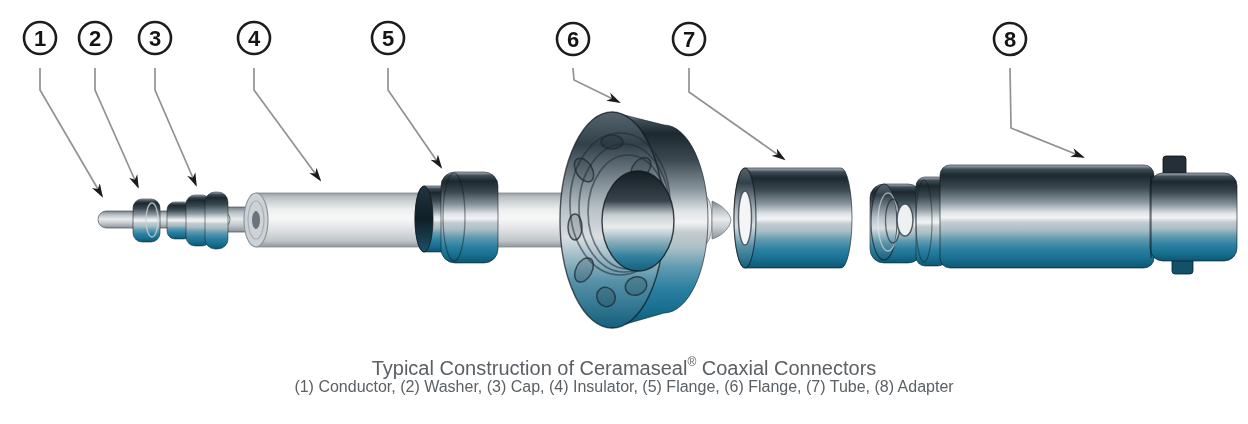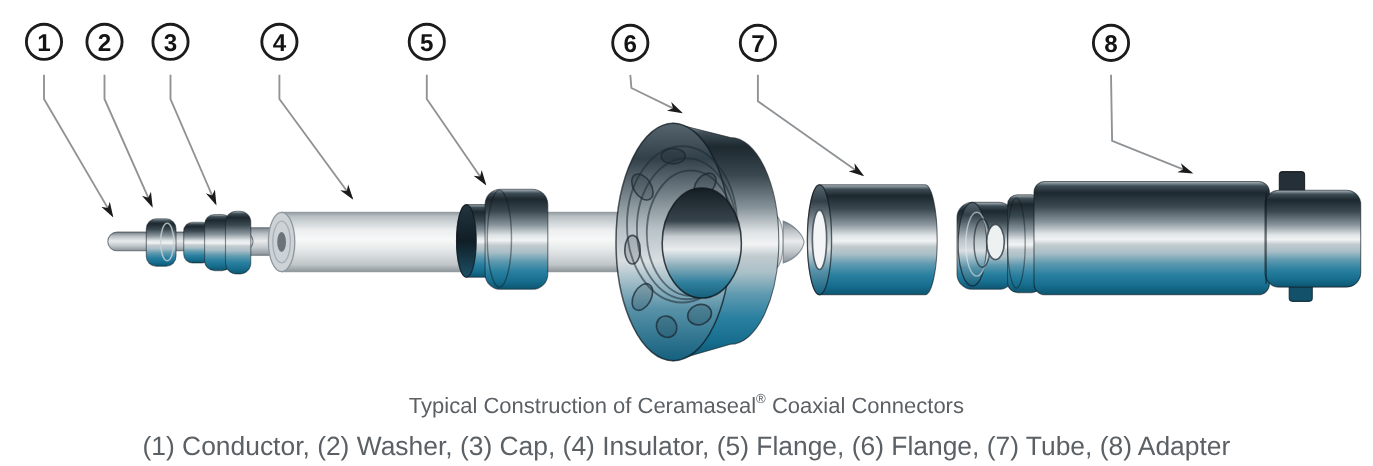--- a/index.html
+++ b/index.html
@@ -34,21 +34,21 @@
     right: 0;
     text-align: center;
     color: #5b6065;
     font-family: "Liberation Sans", sans-serif;
   }
   .caption-title { top: 351px; font-size: 20px; line-height: 22px; }
   .caption-title .reg {
     font-size: 12px;
     vertical-align: 9px;
   }
-  .caption-parts { top: 396px; font-size: 24px; line-height: 22px; }
+  .caption-parts { top: 376px; font-size: 16px; line-height: 22px; }
 </style>
 </head>
 <body>
 
 <div class="stage">
 
   <svg width="1248" height="424" viewBox="0 0 1248 424">
     <defs>
       <linearGradient id="gm" x1="0" y1="0" x2="0" y2="1">
         <stop offset="0" stop-color="#aeb9bf"></stop>

